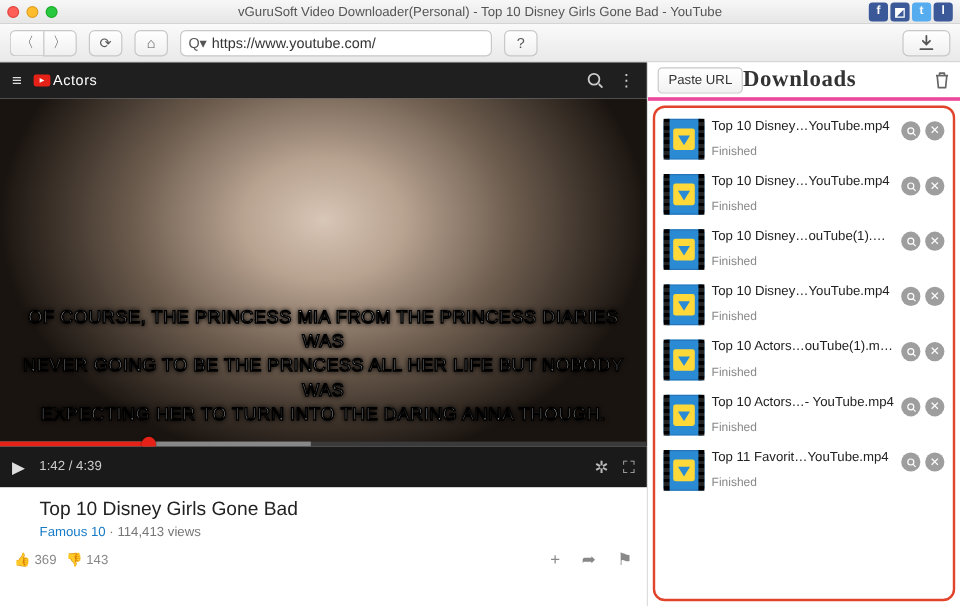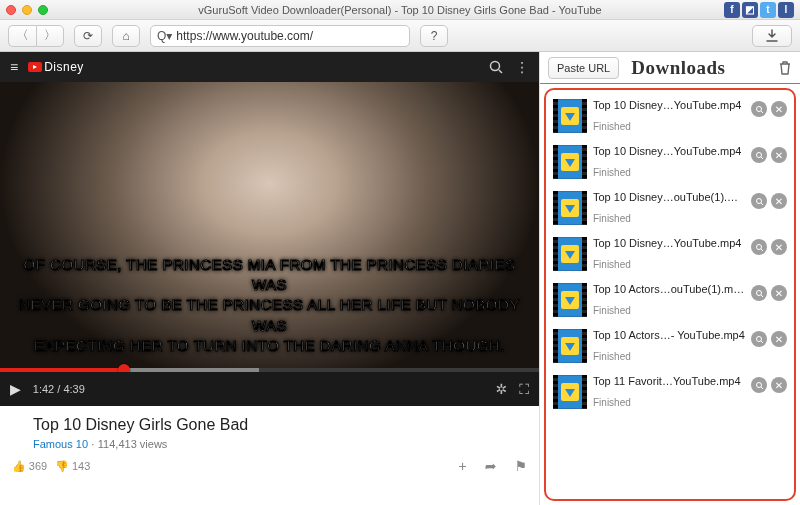--- a/index.html
+++ b/index.html
@@ -94,21 +94,21 @@
   
   .meta { padding:10px 12px 6px;margin-left:21px; }
   .meta h1{font-size:16px;font-weight:400;color:#222;}
   .meta .sub{font-size:11px;color:#777;margin-top:4px;}
   .meta .sub a{color:#167ac6;text-decoration:none;}
   .actions{display:flex;align-items:center;padding:2px 12px;gap:8px;color:#777;font-size:11px;}
   .actions .asp{margin-left:auto;}
   .actions .aico{font-size:14px;color:#888;margin-left:10px;}
   .thumb{color:#888;}
   
-  .r-head{display:flex;align-items:center;height:32px;padding:0 8px;gap:12px;border-bottom:1px solid #ec4899;}
+  .r-head{display:flex;align-items:center;height:32px;padding:0 8px;gap:0;border-bottom:3px solid #ec4899;}
   .paste{height:22px;padding:0 8px;border:1px solid #c8c8c8;border-radius:4px;background:linear-gradient(#fff,#f2f2f2);font-size:11px;color:#333;display:flex;align-items:center;}
   .rtitle{font-family:"Helvetica Neue"; font-size:19px; font-weight:700; color:#333; letter-spacing:0.5px;}
   .trash{margin-left:auto;color:#666;font-size:16px;}
   .dl-list{
     flex:1;overflow:auto;padding:5px;
     border:2px solid #e2432b;border-radius:10px;
     display:flex;flex-direction:column;gap:4px;margin:4px;
   }
   .dl-item{display:flex;gap:6px;align-items:flex-start;padding:4px 2px;}
   .dl-thumb{width:34px;height:34px;background:#2a8bd4;border-radius:3px;position:relative;flex-shrink:0;
@@ -161,21 +161,21 @@
       </svg>
   </span>
 </div>
 
 <div class="content">
   <div class="left">
     <div class="yt-bar">
       <span class="yt-menu">≡</span>
       <span class="yt-logo">
         <span class="yt-play"></span>
-        <span>Disney</span>
+        <span>Actors</span>
       </span>
       <span class="sp"></span>
       <span class="yt-ico">
         <svg width="14" height="14" viewBox="0 0 14 14">
             <circle cx="6" cy="6" r="4.5" stroke="#ccc" stroke-width="1.5" fill="none"></circle>
             <line x1="10" y1="10" x2="13" y2="13" stroke="#ccc" stroke-width="1.5"></line>
           </svg>
       </span>
       <span class="yt-ico">⋮</span>
     </div>

